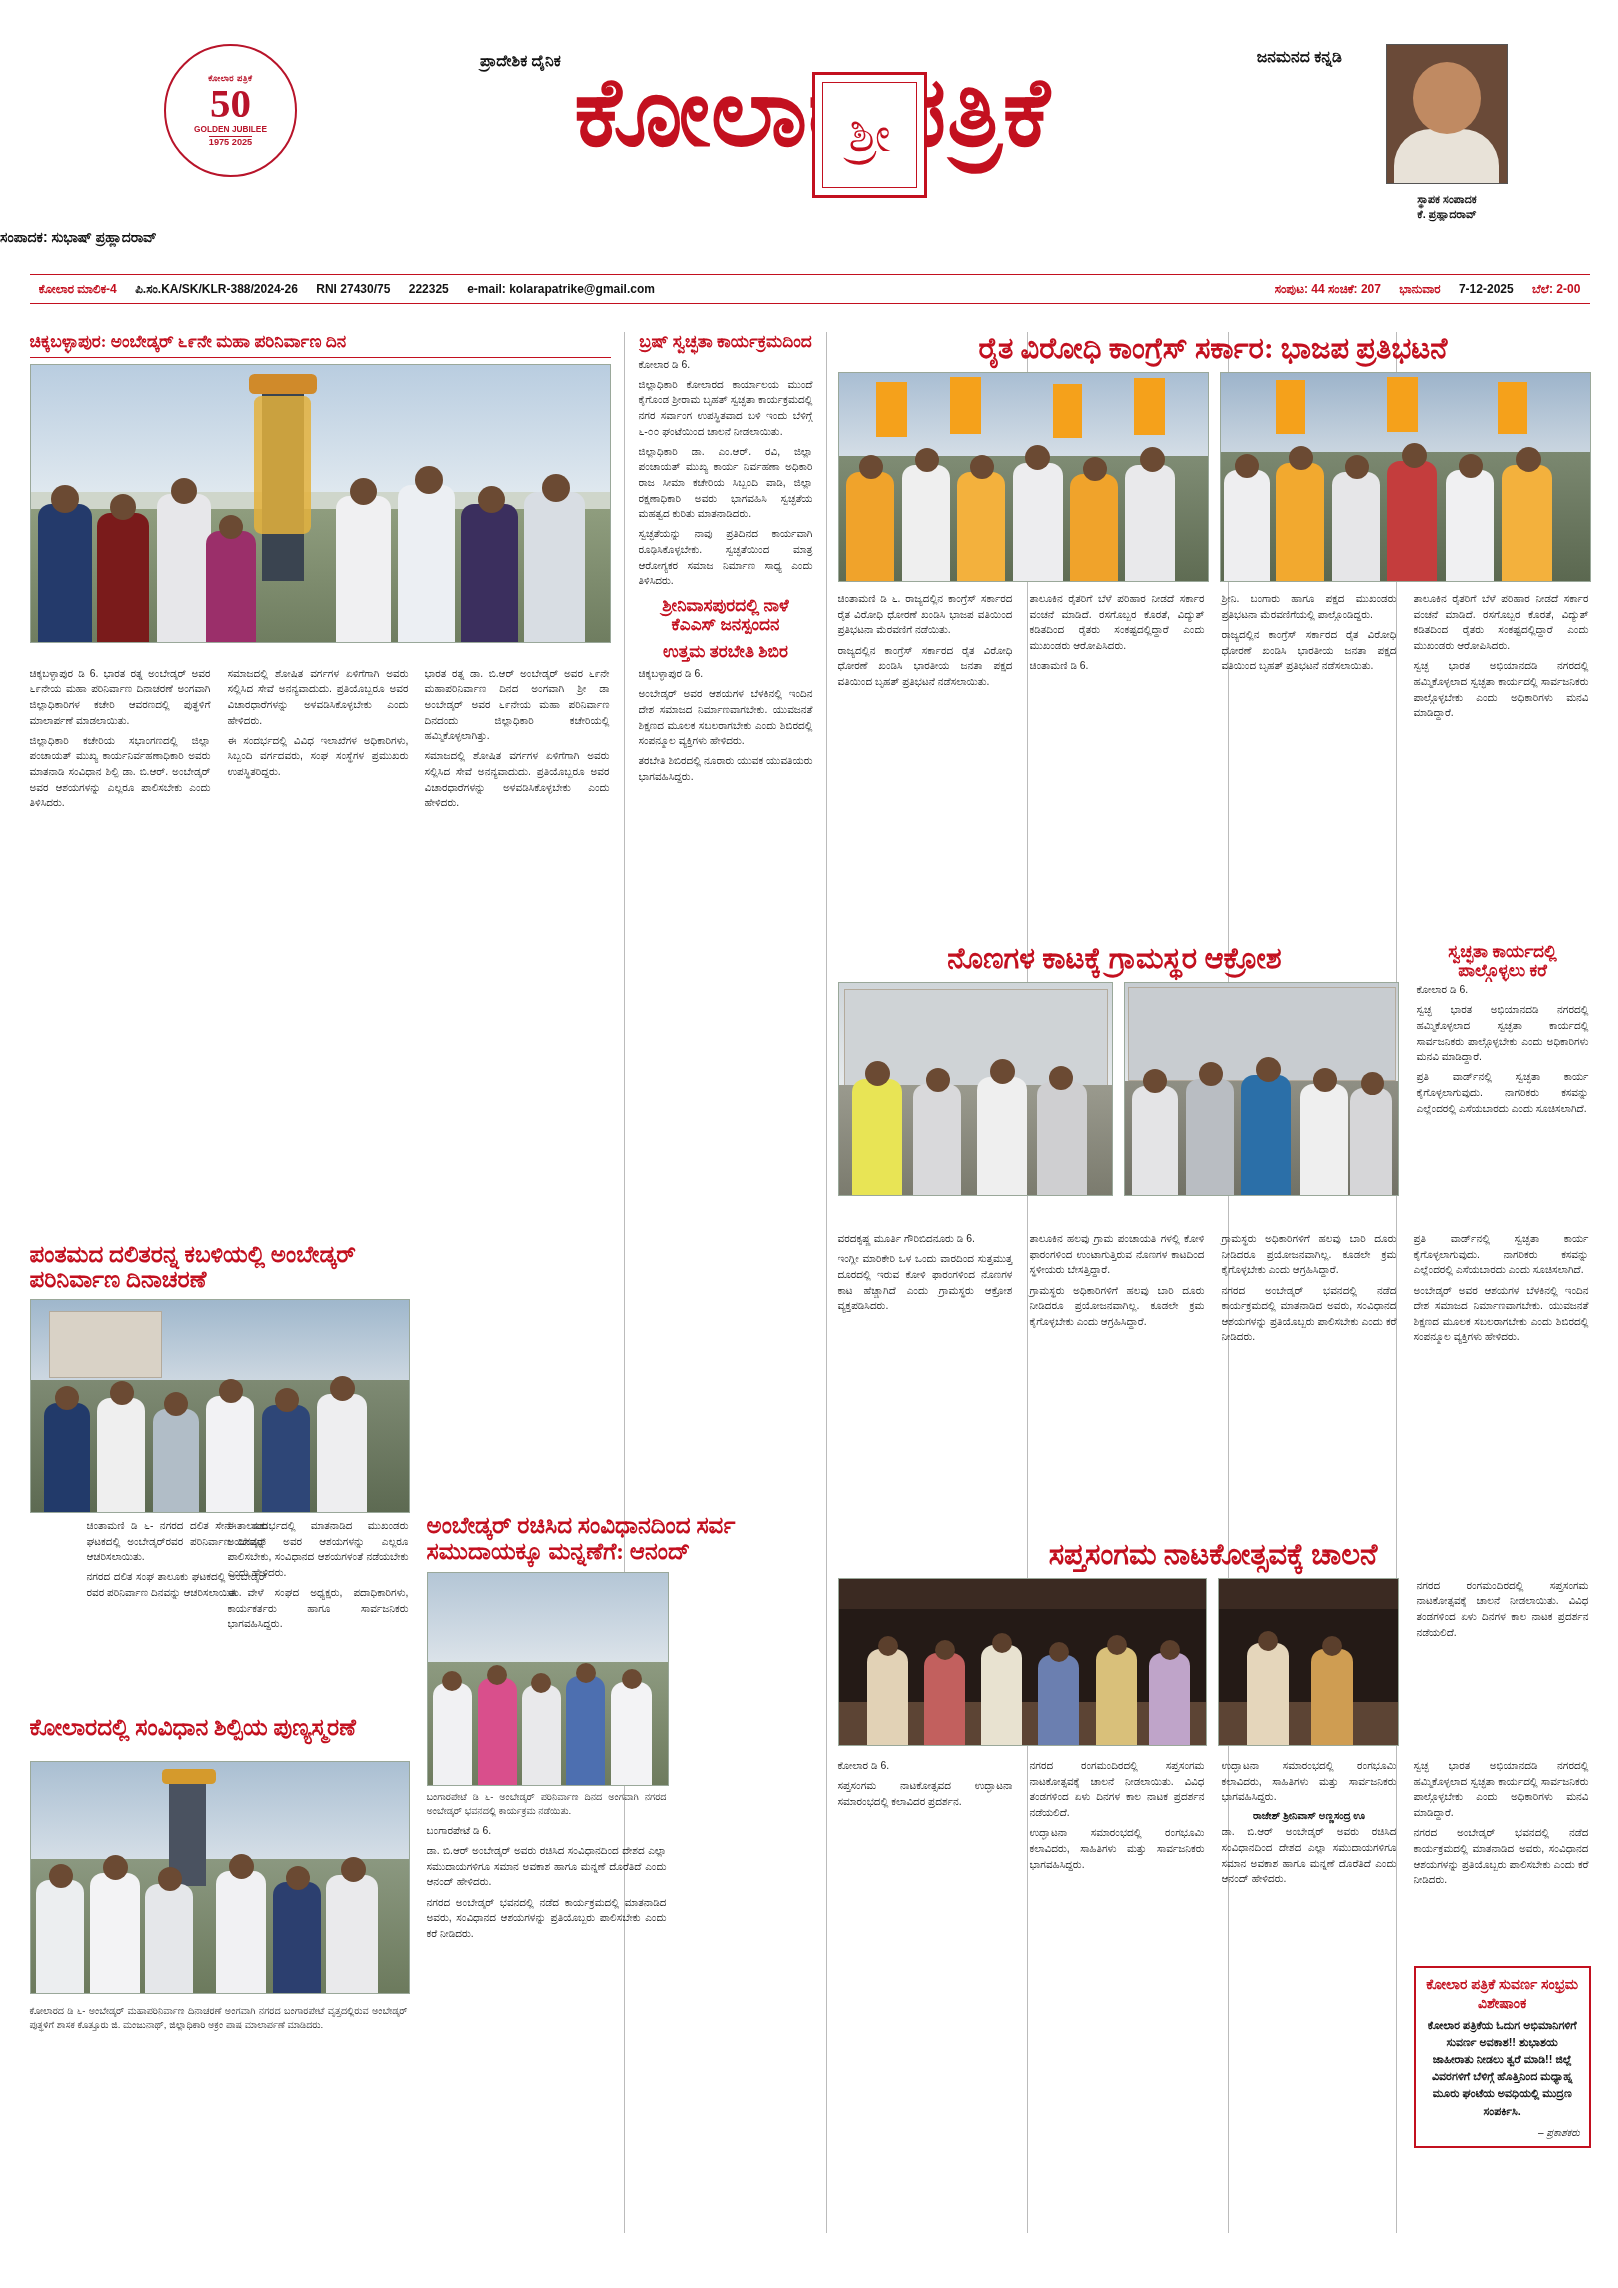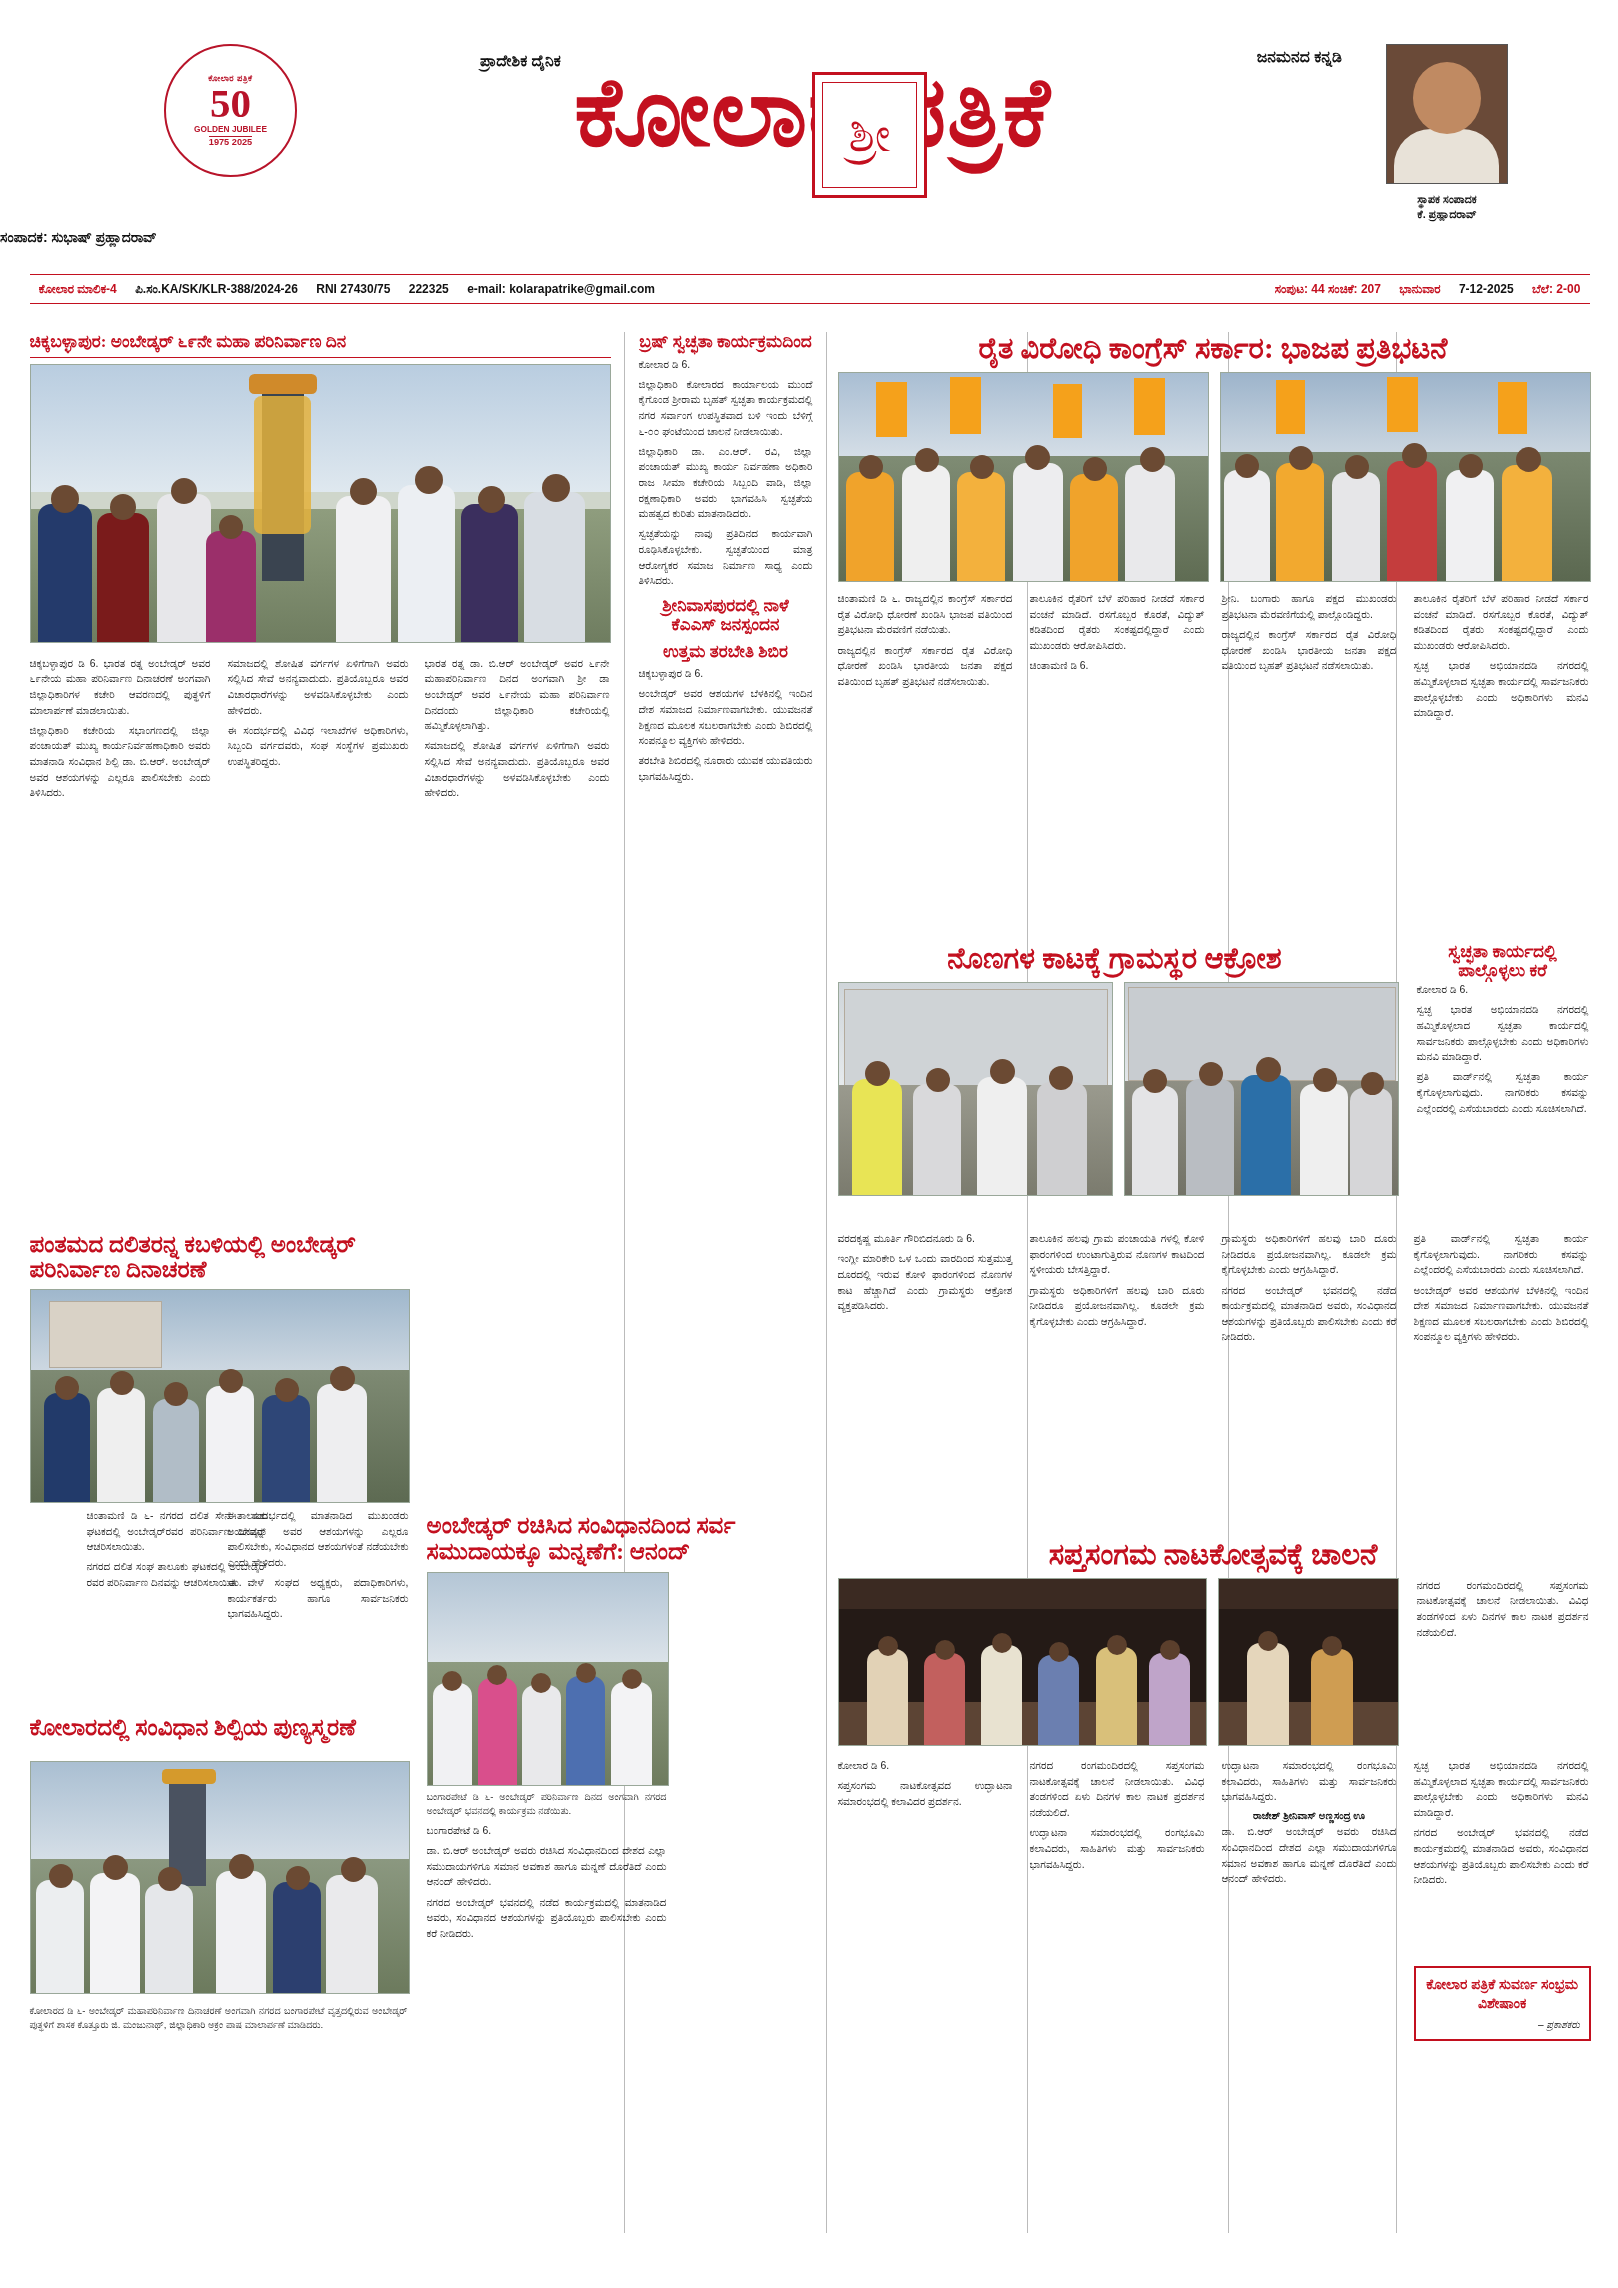--- a/index.html
+++ b/index.html
@@ -158,21 +158,21 @@
           <div class="head" style="left:384px;bottom:148px;width:28px;height:28px;"></div>
           <div class="p" style="left:430px;width:57px;height:138px;background:#3b2f5e;"></div>
           <div class="head" style="left:447px;bottom:129px;width:27px;height:27px;"></div>
           <div class="p" style="left:493px;width:61px;height:150px;background:#d8dde3;"></div>
           <div class="head" style="left:511px;bottom:140px;width:28px;height:28px;"></div>
           <div class="p" style="left:175px;width:50px;height:111px;background:#9b2f6a;"></div>
           <div class="head" style="left:188px;bottom:103px;width:24px;height:24px;"></div>
         </div>
       </div>
 
-      <div style="position:relative;margin-top:13px;height:572px;">
+      <div style="position:relative;margin-top:23px;height:572px;">
         <div style="position:absolute;left:0;width:181px;" class="ktext">
           <p>ಚಿಕ್ಕಬಳ್ಳಾಪುರ ಡಿ 6. ಭಾರತ ರತ್ನ ಅಂಬೇಡ್ಕರ್ ಅವರ ೬೯ನೇಯ ಮಹಾ ಪರಿನಿರ್ವಾಣ ದಿನಾಚರಣೆ ಅಂಗವಾಗಿ ಜಿಲ್ಲಾಧಿಕಾರಿಗಳ ಕಚೇರಿ ಆವರಣದಲ್ಲಿ ಪುತ್ಥಳಿಗೆ ಮಾಲಾರ್ಪಣೆ ಮಾಡಲಾಯಿತು.</p>
           <p>ಜಿಲ್ಲಾಧಿಕಾರಿ ಕಚೇರಿಯ ಸಭಾಂಗಣದಲ್ಲಿ ಜಿಲ್ಲಾ ಪಂಚಾಯತ್ ಮುಖ್ಯ ಕಾರ್ಯನಿರ್ವಹಣಾಧಿಕಾರಿ ಅವರು ಮಾತನಾಡಿ ಸಂವಿಧಾನ ಶಿಲ್ಪಿ ಡಾ. ಬಿ.ಆರ್. ಅಂಬೇಡ್ಕರ್ ಅವರ ಆಶಯಗಳನ್ನು ಎಲ್ಲರೂ ಪಾಲಿಸಬೇಕು ಎಂದು ತಿಳಿಸಿದರು.</p>
         </div>
         <div style="position:absolute;left:198px;width:181px;" class="ktext">
           <p>ಸಮಾಜದಲ್ಲಿ ಶೋಷಿತ ವರ್ಗಗಳ ಏಳಿಗೆಗಾಗಿ ಅವರು ಸಲ್ಲಿಸಿದ ಸೇವೆ ಅನನ್ಯವಾದುದು. ಪ್ರತಿಯೊಬ್ಬರೂ ಅವರ ವಿಚಾರಧಾರೆಗಳನ್ನು ಅಳವಡಿಸಿಕೊಳ್ಳಬೇಕು ಎಂದು ಹೇಳಿದರು.</p>
           <p>ಈ ಸಂದರ್ಭದಲ್ಲಿ ವಿವಿಧ ಇಲಾಖೆಗಳ ಅಧಿಕಾರಿಗಳು, ಸಿಬ್ಬಂದಿ ವರ್ಗದವರು, ಸಂಘ ಸಂಸ್ಥೆಗಳ ಪ್ರಮುಖರು ಉಪಸ್ಥಿತರಿದ್ದರು.</p>
         </div>
         <div style="position:absolute;left:395px;width:185px;" class="ktext">
           <p>ಭಾರತ ರತ್ನ ಡಾ. ಬಿ.ಆರ್ ಅಂಬೇಡ್ಕರ್ ಅವರ ೬೯ನೇ ಮಹಾಪರಿನಿರ್ವಾಣ ದಿನದ ಅಂಗವಾಗಿ ಶ್ರೀ ಡಾ ಅಂಬೇಡ್ಕರ್ ಅವರ ೬೯ನೇಯ ಮಹಾ ಪರಿನಿರ್ವಾಣ ದಿನದಂದು ಜಿಲ್ಲಾಧಿಕಾರಿ ಕಚೇರಿಯಲ್ಲಿ ಹಮ್ಮಿಕೊಳ್ಳಲಾಗಿತ್ತು.</p>
@@ -449,20 +449,21 @@
             </div>
         </div>
         <div class="ktext" style="position:absolute;left:576px;width:175px;">
           <p>ಸ್ವಚ್ಛ ಭಾರತ ಅಭಿಯಾನದಡಿ ನಗರದಲ್ಲಿ ಹಮ್ಮಿಕೊಳ್ಳಲಾದ ಸ್ವಚ್ಛತಾ ಕಾರ್ಯದಲ್ಲಿ ಸಾರ್ವಜನಿಕರು ಪಾಲ್ಗೊಳ್ಳಬೇಕು ಎಂದು ಅಧಿಕಾರಿಗಳು ಮನವಿ ಮಾಡಿದ್ದಾರೆ.</p>
           <p>ನಗರದ ಅಂಬೇಡ್ಕರ್ ಭವನದಲ್ಲಿ ನಡೆದ ಕಾರ್ಯಕ್ರಮದಲ್ಲಿ ಮಾತನಾಡಿದ ಅವರು, ಸಂವಿಧಾನದ ಆಶಯಗಳನ್ನು ಪ್ರತಿಯೊಬ್ಬರು ಪಾಲಿಸಬೇಕು ಎಂದು ಕರೆ ನೀಡಿದರು.</p>
         </div>
       </div>
 
       <div class="boxad" style="position:absolute;left:576px;top:1634px;width:155px;">
         <div class="t">ಕೋಲಾರ ಪತ್ರಿಕೆ ಸುವರ್ಣ ಸಂಭ್ರಮ ವಿಶೇಷಾಂಕ</div>
+        <div class="b">ಕೋಲಾರ ಪತ್ರಿಕೆಯ ಓದುಗ ಅಭಿಮಾನಿಗಳಿಗೆ ಸುವರ್ಣ ಅವಕಾಶ!! ಶುಭಾಶಯ ಜಾಹೀರಾತು ನೀಡಲು ತ್ವರೆ ಮಾಡಿ!! ಜಿಲ್ಲೆ ವಿವರಗಳಿಗೆ ಬೆಳಿಗ್ಗೆ ಹೊತ್ತಿನಿಂದ ಮಧ್ಯಾಹ್ನ ಮೂರು ಘಂಟೆಯ ಅವಧಿಯಲ್ಲಿ ಮುದ್ರಣ ಸಂಪರ್ಕಿಸಿ.</div>
         <div class="sig">– ಪ್ರಕಾಶಕರು</div>
       </div>
     </div>
 
     <div class="col" style="left:397px;top:1181px;width:378px;">
       <div class="headline hl-md">ಅಂಬೇಡ್ಕರ್ ರಚಿಸಿದ ಸಂವಿಧಾನದಿಂದ ಸರ್ವ ಸಮುದಾಯಕ್ಕೂ ಮನ್ನಣೆಗೆ: ಆನಂದ್</div>
       <div class="photo" style="width:240px;height:212px;margin-top:7.4px;">
         <div class="sky" style="height:44%;background:linear-gradient(#b4c6d6,#dde4ea)"></div>
         <div class="ground" style="height:58%;background:linear-gradient(#8d9a80,#6e7b5e)"></div>
         <div class="crowd">

